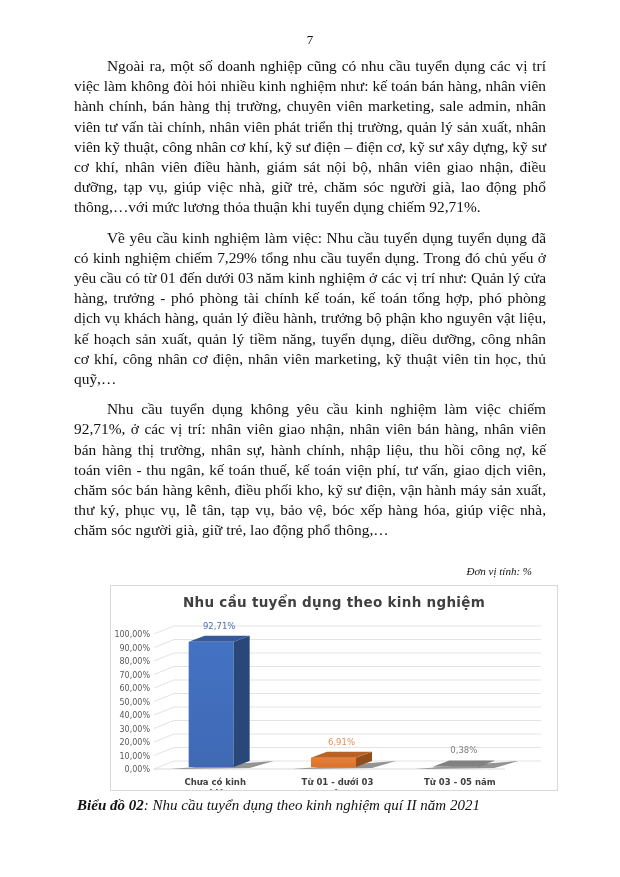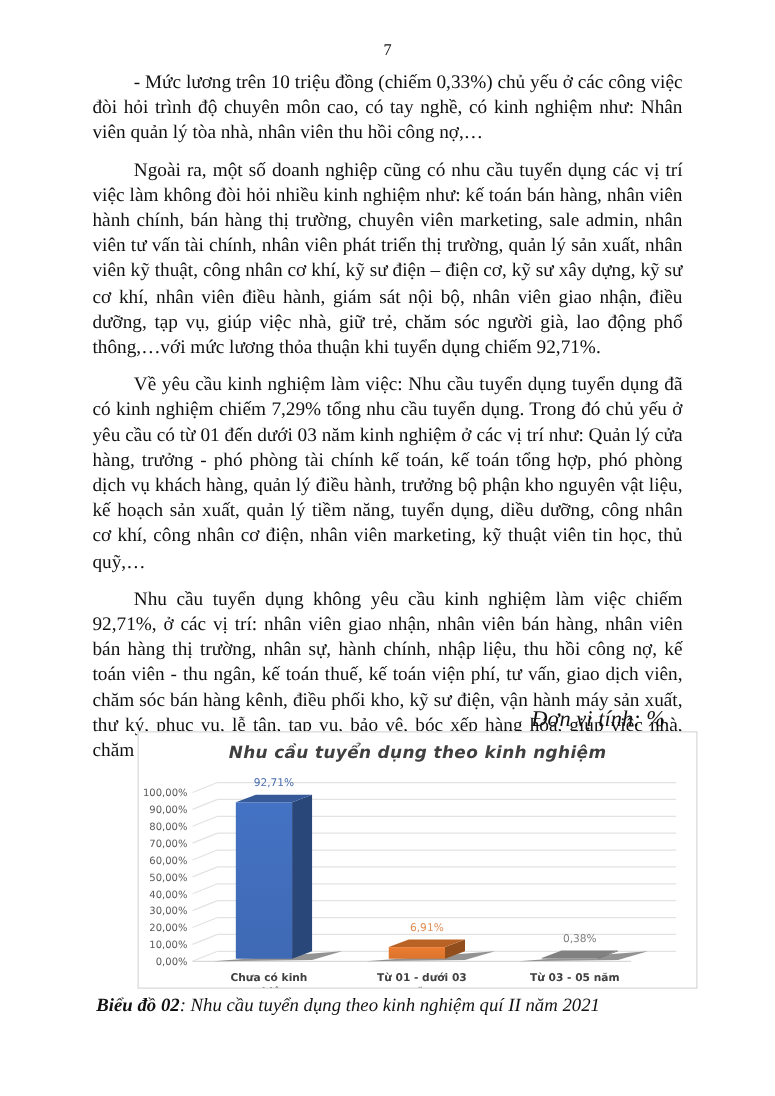--- a/index.html
+++ b/index.html
@@ -3,41 +3,40 @@
 <meta charset="utf-8">
 <style>
   html, body { margin: 0; padding: 0; background: #ffffff; }
   body { width: 620px; height: 877px; position: relative; overflow: hidden;
          font-family: "Liberation Serif", "DejaVu Serif", serif; color: #111; }
   .page-number { position: absolute; top: 32px; left: 0; width: 620px; text-align: center;
                  font-size: 13px; }
   .body-text { position: absolute; left: 74px; width: 472px; top: 56px;
                font-size: 15.4px; line-height: 20.2px; text-align: justify; }
   .para { margin: 0 0 10px 0; text-indent: 33px; }
-  .unit { position: absolute; top: 565px; right: 88px; font-style: italic; font-size: 18px; }
+  .unit { position: absolute; top: 565px; right: 88px; font-style: italic; font-size: 11px; }
   .chart-frame { position: absolute; left: 110px; top: 585px; width: 446px; height: 204px;
                  border: 1px solid #d9d9d9; background: #fff; }
   .chart-title { position: absolute; top: 8px; left: 0; width: 100%; text-align: center;
                  font-family: "DejaVu Sans", "Liberation Sans", sans-serif; font-weight: bold;
-                 font-style: italic; font-size: 13.5px; color: #404040; letter-spacing: 0.3px; }
+                 font-size: 13.5px; color: #404040; letter-spacing: 0.3px; }
   .chart-svg { position: absolute; left: 0; top: 0; }
   .ytick { font-family: "DejaVu Sans", sans-serif; font-size: 8px; fill: #595959; }
   .xcat { font-family: "DejaVu Sans", sans-serif; font-size: 8.5px; font-weight: bold; fill: #404040; }
   .dlabel { font-family: "DejaVu Sans", sans-serif; font-size: 8.5px; }
   .caption { position: absolute; top: 797px; left: 0; width: 557px; text-align: center;
              font-size: 15px; font-style: italic; }
   .caption b { font-weight: bold; }
 </style>
 </head>
 <body>
 
 <div class="page-number">7</div>
 
 <div class="body-text">
-  <p class="para">- Mức lương trên 10 triệu đồng (chiếm 0,33%) chủ yếu ở các công việc đòi hỏi trình độ chuyên môn cao, có tay nghề, có kinh nghiệm như: Nhân viên quản lý tòa nhà, nhân viên thu hồi công nợ,…</p>
   <p class="para">Ngoài ra, một số doanh nghiệp cũng có nhu cầu tuyển dụng các vị trí việc làm không đòi hỏi nhiều kinh nghiệm như: kế toán bán hàng, nhân viên hành chính, bán hàng thị trường, chuyên viên marketing, sale admin, nhân viên tư vấn tài chính, nhân viên phát triển thị trường, quản lý sản xuất, nhân viên kỹ thuật, công nhân cơ khí, kỹ sư điện – điện cơ, kỹ sư xây dựng, kỹ sư cơ khí, nhân viên điều hành, giám sát nội bộ, nhân viên giao nhận, điều dưỡng, tạp vụ, giúp việc nhà, giữ trẻ, chăm sóc người già, lao động phổ thông,…với mức lương thỏa thuận khi tuyển dụng chiếm 92,71%.</p>
   <p class="para">Về yêu cầu kinh nghiệm làm việc: Nhu cầu tuyển dụng tuyển dụng đã có kinh nghiệm chiếm 7,29% tổng nhu cầu tuyển dụng. Trong đó chủ yếu ở yêu cầu có từ 01 đến dưới 03 năm kinh nghiệm ở các vị trí như: Quản lý cửa hàng, trưởng - phó phòng tài chính kế toán, kế toán tổng hợp, phó phòng dịch vụ khách hàng, quản lý điều hành, trưởng bộ phận kho nguyên vật liệu, kế hoạch sản xuất, quản lý tiềm năng, tuyển dụng, diều dưỡng, công nhân cơ khí, công nhân cơ điện, nhân viên marketing, kỹ thuật viên tin học, thủ quỹ,…</p>
   <p class="para">Nhu cầu tuyển dụng không yêu cầu kinh nghiệm làm việc chiếm 92,71%, ở các vị trí: nhân viên giao nhận, nhân viên bán hàng, nhân viên bán hàng thị trường, nhân sự, hành chính, nhập liệu, thu hồi công nợ, kế toán viên - thu ngân, kế toán thuế, kế toán viện phí, tư vấn, giao dịch viên, chăm sóc bán hàng kênh, điều phối kho, kỹ sư điện, vận hành máy sản xuất, thư ký, phục vụ, lễ tân, tạp vụ, bảo vệ, bóc xếp hàng hóa, giúp việc nhà, chăm sóc người già, giữ trẻ, lao động phổ thông,…</p>
 </div>
 
 <div class="unit">Đơn vị tính: %</div>
 
 <div class="chart-frame">
   <div class="chart-title">Nhu cầu tuyển dụng theo kinh nghiệm</div>
   <svg class="chart-svg" id="chart-svg" width="446" height="204">

